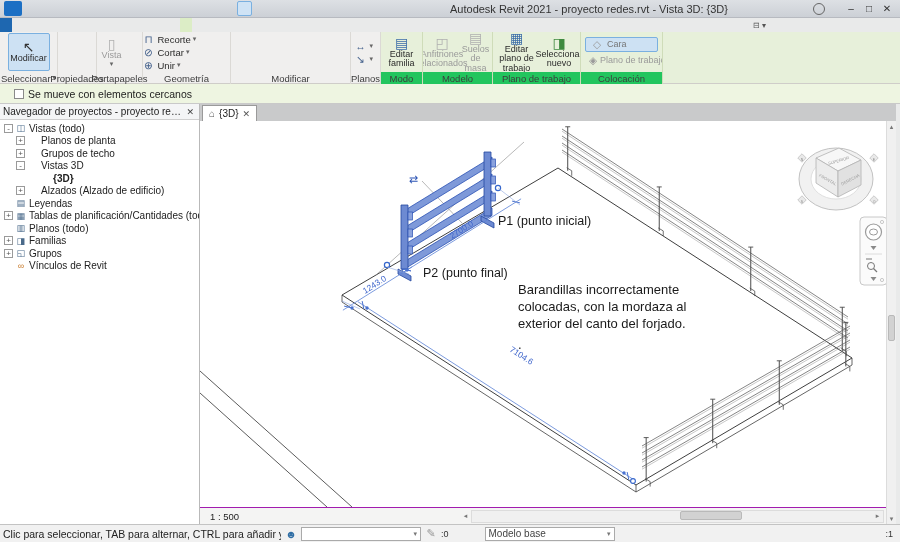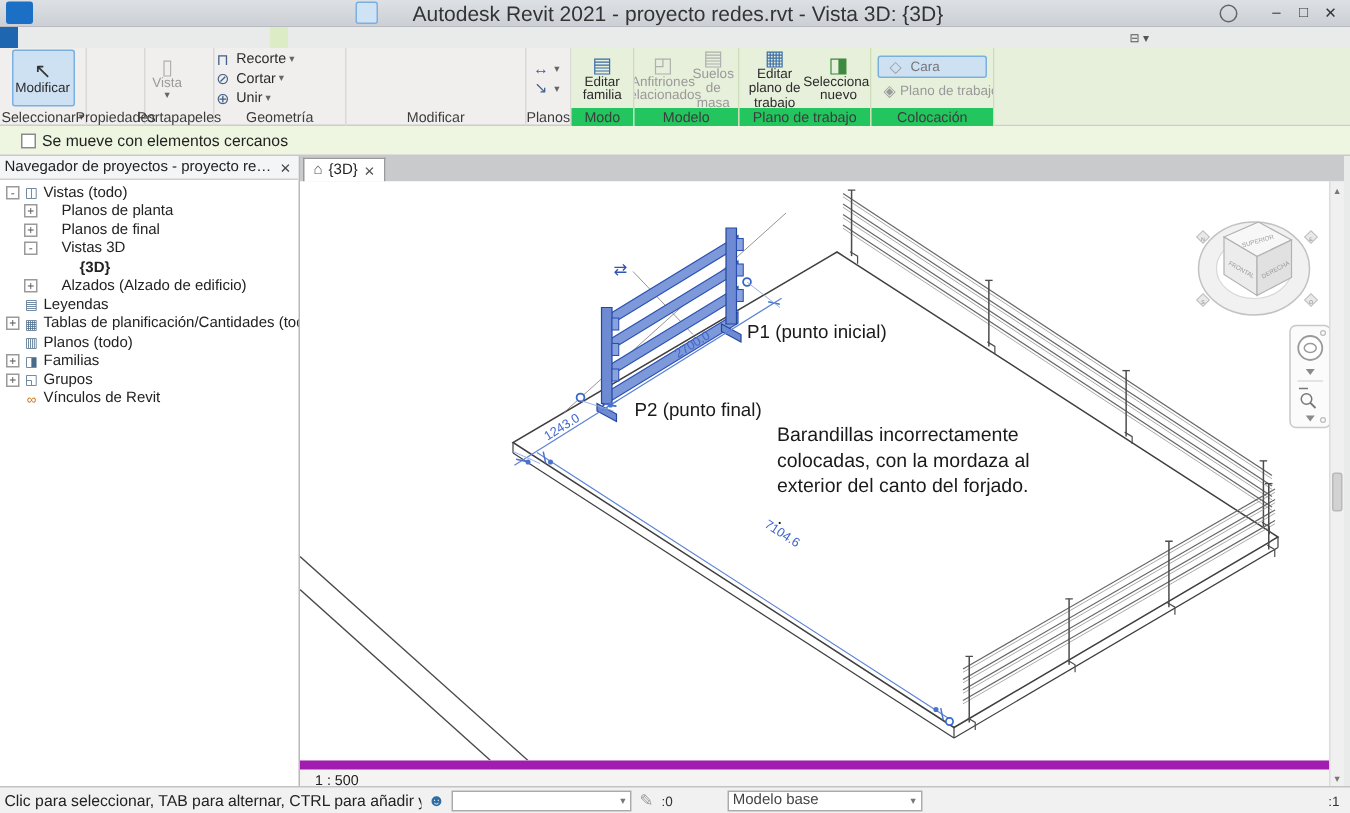--- a/index.html
+++ b/index.html
@@ -5,21 +5,21 @@
   html,body{margin:0;padding:0;background:#9a9a9a;}
   *{box-sizing:border-box;font-family:"Liberation Sans",sans-serif;}
   #screen{position:relative;width:900px;height:542px;background:#fff;overflow:hidden;font-size:11px;color:#222;}
 
   
   #titlebar{position:absolute;left:0;top:0;width:900px;height:18px;background:linear-gradient(#dde0e4,#ccd0d6);display:flex;align-items:center;padding:0 4px;border-bottom:1px solid #b7bac0;}
   .qicon{display:inline-flex;align-items:center;justify-content:center;width:15px;height:15px;font-size:11px;color:#4a4a4a;cursor:default;}
   .qicon.dd{width:8px;font-size:7px;color:#666;}
   .qicon.logo{width:18px;height:15px;background:#1b6fc4;color:#fff;font-weight:bold;font-style:italic;border-radius:2px;font-size:11px;margin-right:3px;}
   .qicon.sel{background:#cfe3f5;border:1px solid #7ab0e0;border-radius:2px;}
-  #title-text{flex:1;text-align:left;font-size:14px;color:#333;white-space:nowrap;overflow:hidden;}
+  #title-text{flex:1;text-align:right;font-size:11px;color:#333;white-space:nowrap;overflow:hidden;}
   #title-right{display:flex;align-items:center;gap:3px;}
   .ticon{display:inline-flex;align-items:center;justify-content:center;width:14px;height:14px;font-size:11px;color:#35507a;}
   .ticon.help{border:1px solid #666;border-radius:50%;width:12px;height:12px;font-size:9px;color:#444;}
   .wbtn{display:inline-flex;align-items:center;justify-content:center;width:18px;height:15px;font-size:10px;color:#333;}
 
   
   #tabrow{position:absolute;left:0;top:18px;width:900px;height:14px;background:#e9eaea;display:flex;align-items:stretch;font-size:10.5px;}
   .tab{display:flex;align-items:center;padding:0 6px;color:#333;white-space:nowrap;cursor:default;}
   .tab.file{background:#1e67b0;color:#fff;}
   .tab.ctx{background:#dcedc6;}
@@ -74,21 +74,21 @@
   #canvas{position:absolute;left:200px;top:121px;width:686px;height:386px;background:#fff;}
   #scene{display:block;}
   .lbl{font-size:12.5px;fill:#1a1a1a;}
   .note{font-size:13px;fill:#1a1a1a;}
   .dimtxt{font-size:8.5px;fill:#3f66cc;text-anchor:middle;}
   .cubelbl{font-size:4.2px;fill:#9c9c9c;text-anchor:middle;}
   .cmp{font-size:3.5px;fill:#8a8a8a;text-anchor:middle;}
   .flip{font-size:11px;fill:#2d55b5;}
 
   
-  #bottomstrip{position:absolute;left:200px;top:507px;width:686px;height:17px;background:#f4f4f3;border-top:6px solid #a21caf;display:flex;flex-direction:column;}
+  #bottomstrip{position:absolute;left:200px;top:507px;width:686px;height:17px;background:#f4f4f3;border-top:1px solid #a21caf;display:flex;align-items:center;}
   #vcb{display:flex;align-items:center;gap:1px;padding:0 4px;}
   #vcb-scale{font-size:9.5px;padding:0 6px;white-space:nowrap;}
   .vicon{display:inline-flex;align-items:center;justify-content:center;width:15px;height:14px;font-size:10.5px;color:#444;}
   #hscroll{flex:1;height:13px;display:flex;align-items:center;background:#f0f0f0;border:1px solid #dcdcdc;margin-right:2px;}
   .sarrow{width:11px;height:11px;font-size:7px;color:#777;display:flex;align-items:center;justify-content:center;flex:none;}
   #hthumb{position:relative;left:52%;width:62px;height:9px;background:#d2d2d2;border:1px solid #b9b9b9;border-radius:2px;}
   #htrack{flex:1;position:relative;height:11px;}
 
   
   #vscroll{position:absolute;left:886px;top:121px;width:10px;height:403px;background:#f0f0f0;border-left:1px solid #dcdcdc;display:flex;flex-direction:column;align-items:center;}
@@ -373,21 +373,21 @@
           <span class="tlabel">Vistas (todo)</span>
         </div>
         <div class="trow" style="padding-left: 16px;">
           <span class="texp">+</span>
           <span class="ticn"></span>
           <span class="tlabel">Planos de planta</span>
         </div>
         <div class="trow" style="padding-left: 16px;">
           <span class="texp">+</span>
           <span class="ticn"></span>
-          <span class="tlabel">Planos de final</span>
+          <span class="tlabel">Grupos de techo</span>
         </div>
         <div class="trow" style="padding-left: 16px;">
           <span class="texp">-</span>
           <span class="ticn"></span>
           <span class="tlabel">Vistas 3D</span>
         </div>
         <div class="trow bold" style="padding-left: 28px;">
           <span class="texp"></span>
           <span class="ticn"></span>
           <span class="tlabel">{3D}</span>

